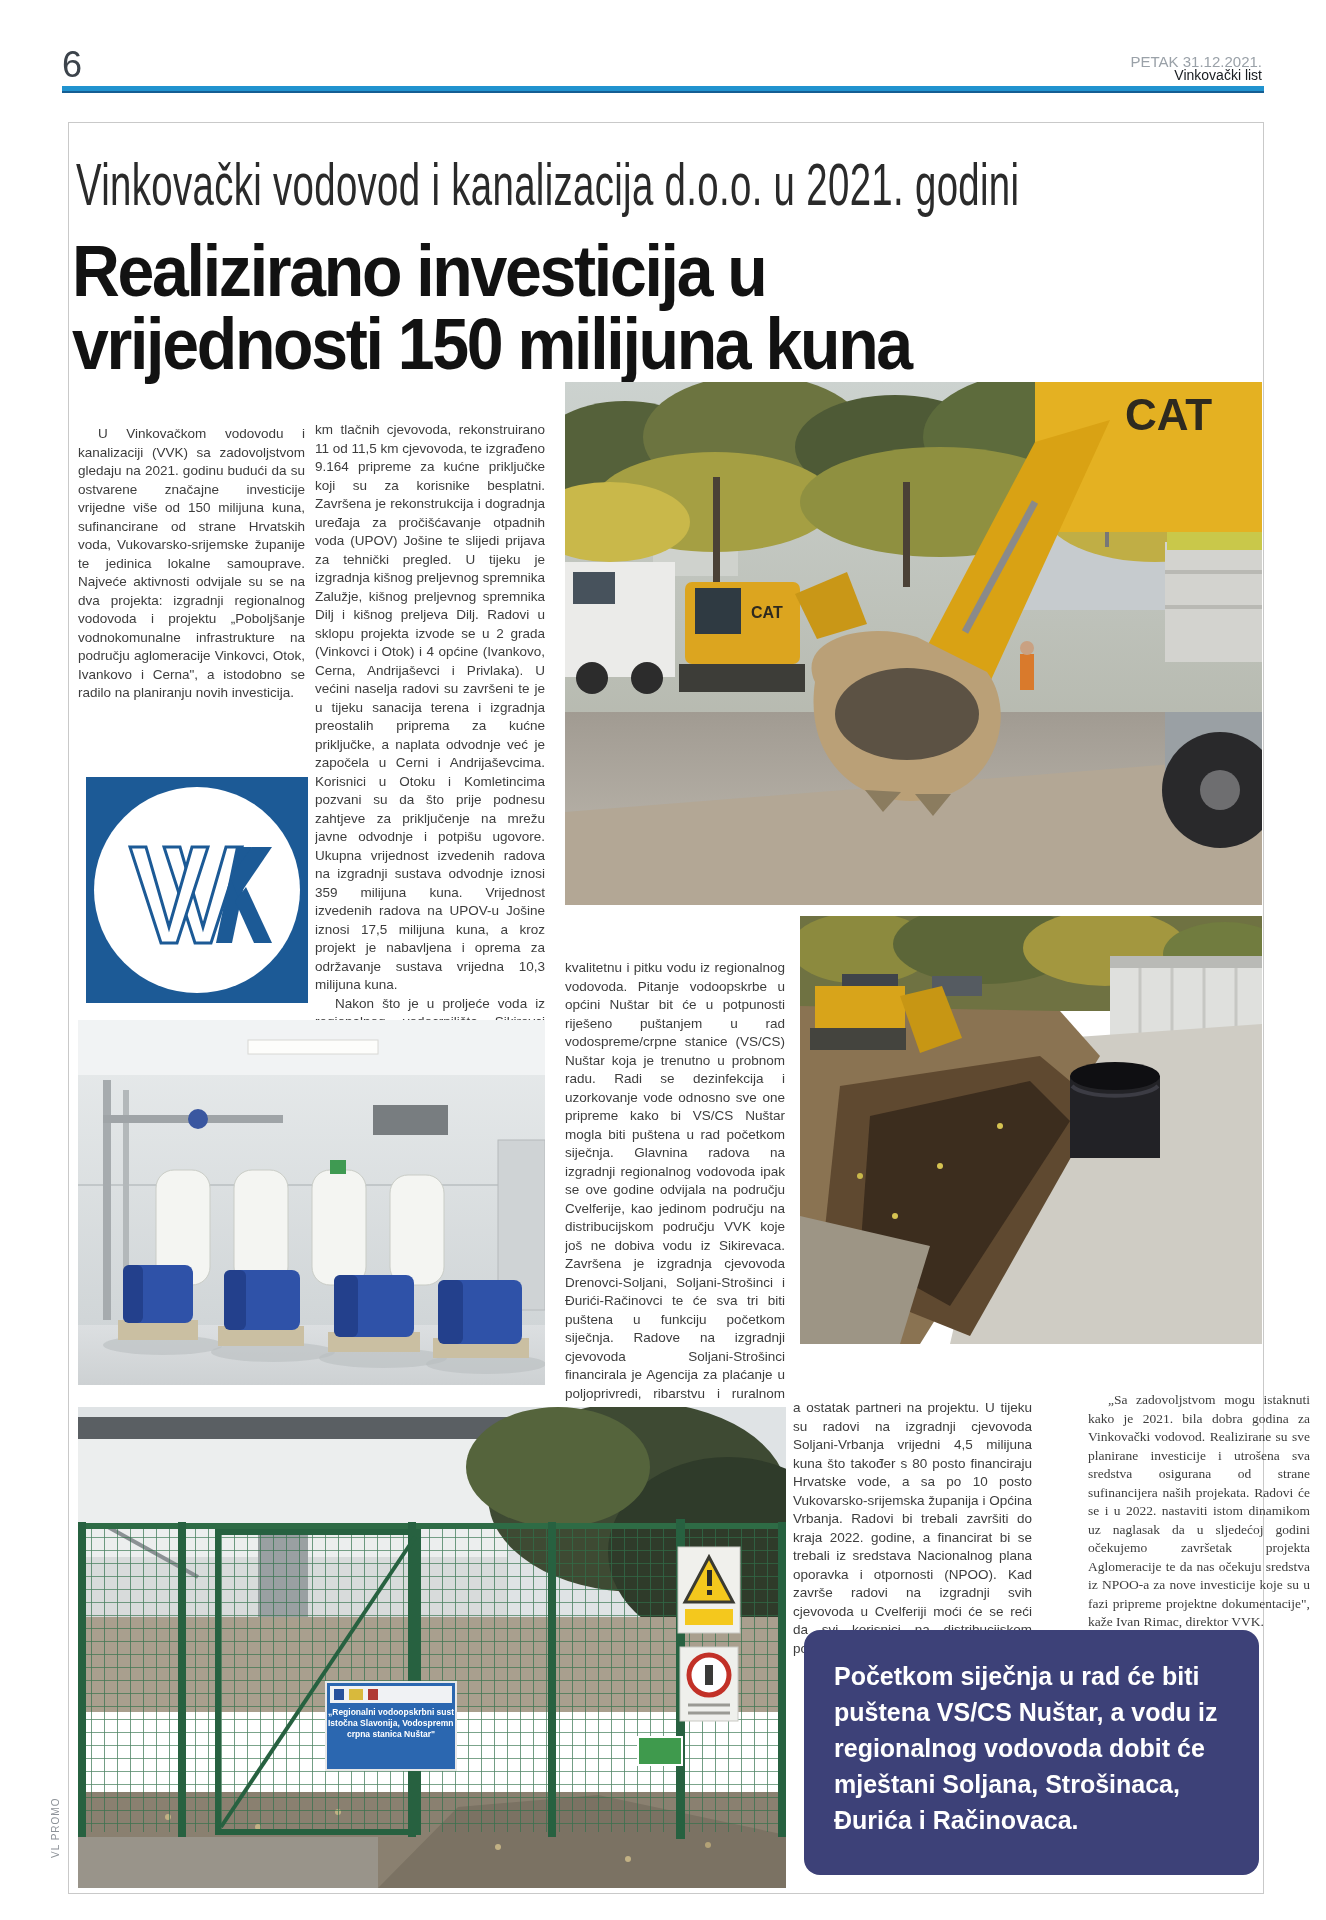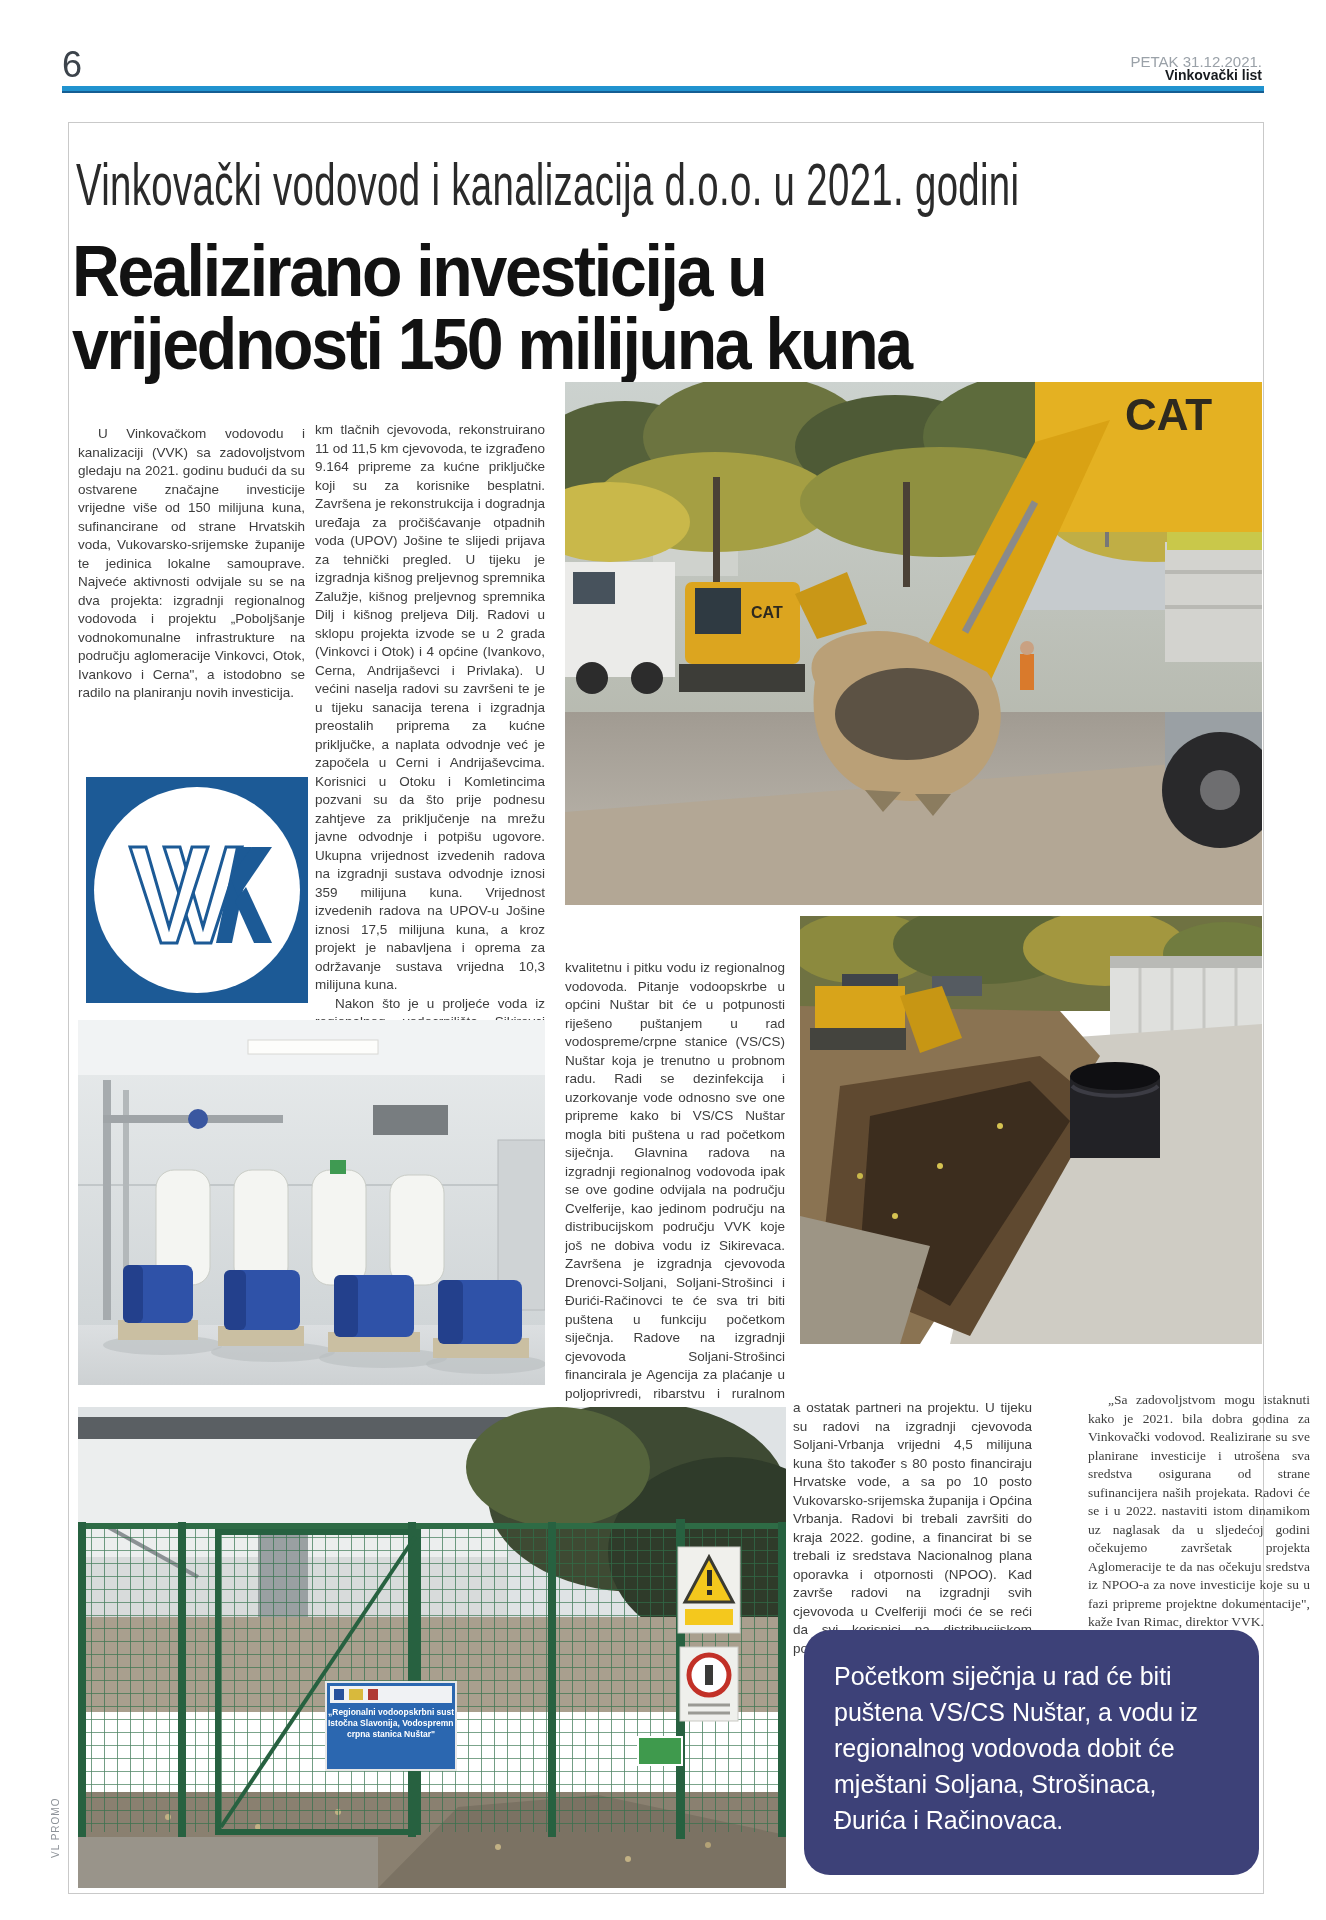--- a/index.html
+++ b/index.html
@@ -2,21 +2,21 @@
 <html lang="hr"><head>
 <meta charset="utf-8">
 <style>
   html,body{margin:0;padding:0;background:#ffffff;}
   body{width:1326px;height:1920px;position:relative;font-family:"Liberation Sans",sans-serif;overflow:hidden;}
   .abs{position:absolute;}
 
   
   .page-num{left:62px;top:44px;font-size:36px;font-weight:400;color:#3c434b;}
   .hdr-date{right:64px;top:53px;font-size:15px;color:#9aa1a8;text-align:right;}
-  .hdr-masthead{right:64px;top:67px;font-size:14px;font-weight:700;color:#171b1f;text-align:right;}
+  .hdr-masthead{right:64px;top:67px;font-size:14px;font-weight:400;color:#171b1f;text-align:right;}
   .rule{left:62px;top:86px;width:1202px;height:7px;background:linear-gradient(#2193cf 0 70%,#155e93 70% 100%);}
 
   
   .frame{left:68px;top:122px;width:1194px;height:1770px;border:1px solid #c9c9c9;}
 
   .kicker{left:76px;top:150px;font-size:60px;font-weight:400;color:#2a2a2a;white-space:nowrap;
           transform:scaleX(0.64);transform-origin:0 0;letter-spacing:0.5px;}
   .hl{left:72px;font-size:72px;font-weight:700;color:#121212;letter-spacing:-2.5px;white-space:nowrap;
       transform:scaleX(0.92);transform-origin:0 0;}
   .hl1{top:230px;}
@@ -41,22 +41,22 @@
   .ph-gate{left:78px;top:1407px;width:708px;height:481px;}
 
   .logo{left:86px;top:777px;width:222px;height:226px;}
 
   
   .gate-sign-text{position:absolute;left:250px;top:300px;width:126px;text-align:center;color:#ffffff;
                   font-size:8.5px;line-height:11px;font-weight:700;}
   .gate-sign-text div{white-space:nowrap;overflow:hidden;}
 
   
-  .callout{left:804px;top:1630px;width:455px;height:245px;background:#3d4178;border-radius:26px;
-           box-sizing:border-box;padding:28px 30px;color:#ffffff;font-size:25px;line-height:36px;font-weight:400;}
+  .callout{left:804px;top:1630px;width:455px;height:245px;background:#3d4178;border-radius:16px;
+           box-sizing:border-box;padding:28px 30px;color:#ffffff;font-size:25px;line-height:36px;font-weight:700;}
 
   .promo{left:50px;top:1858px;transform:rotate(-90deg);transform-origin:0 0;font-size:10px;color:#8d9298;
          letter-spacing:1px;white-space:nowrap;}
 </style>
 </head>
 <body>
 
 <div class="abs page-num">6</div>
 <div class="abs hdr-date">PETAK 31.12.2021.</div>
 <div class="abs hdr-masthead">Vinkovački list</div>

